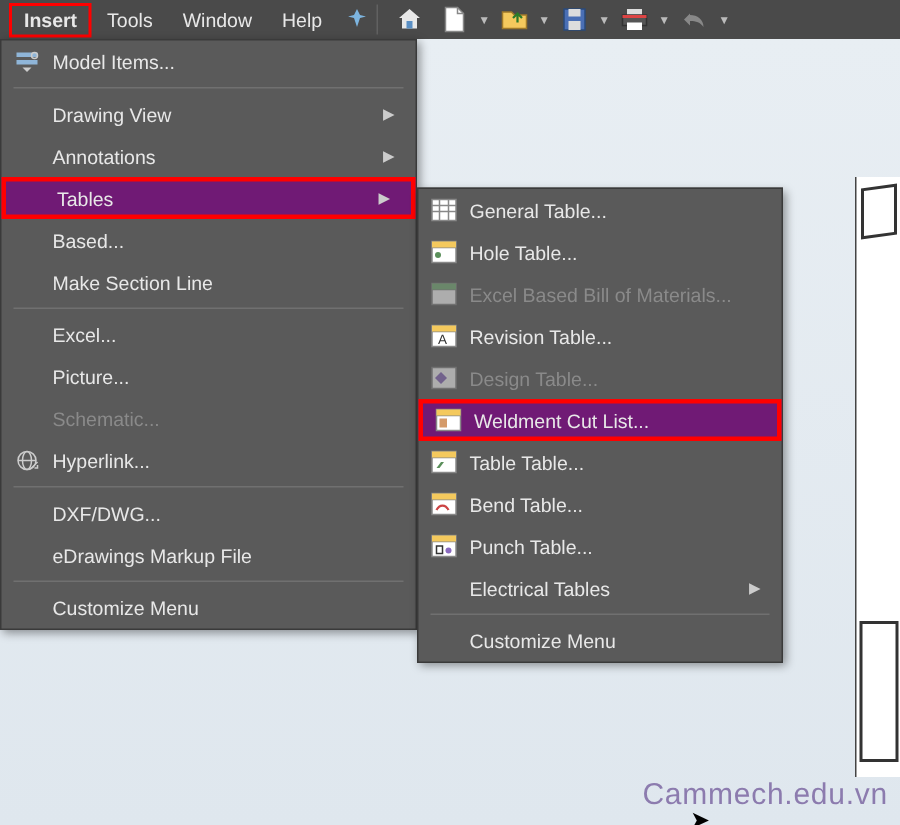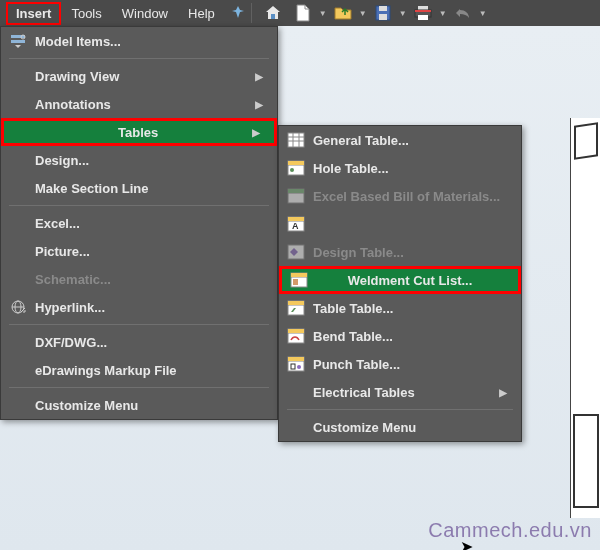--- a/index.html
+++ b/index.html
@@ -7,24 +7,24 @@
 
   .menubar { background: #4a4a4a; height: 26px; display: flex; align-items: center; color: #e8e8e8; font-size: 13px; padding: 0 6px; }
   .menubar .menu-item { padding: 4px 10px; cursor: default; }
   .menubar .menu-item.active { border: 2px solid #ff0000; padding: 2px 8px; font-weight: bold; }
   .menubar .pin { margin-left: 6px; color: #7db5e0; }
   .menubar .sep { width: 1px; height: 20px; background: #616161; margin: 0 6px; }
   .toolbar-btn { width: 26px; height: 22px; display: flex; align-items: center; justify-content: center; margin: 0 2px; }
   .toolbar-btn svg { display: block; }
   .drop-arrow { width: 10px; color: #bbb; font-size: 8px; display:flex; align-items:center; justify-content:center; }
 
-  .dropdown { position: absolute; background: #5a5a5a; color: #e8e8e8; font-size: 13px; box-shadow: 2px 2px 6px rgba(0,0,0,.4); border: 1px solid #3a3a3a; font-weight: bold; }
+  .dropdown { position: absolute; background: #5a5a5a; color: #e8e8e8; font-size: 13px; box-shadow: 2px 2px 6px rgba(0,0,0,.4); border: 1px solid #3a3a3a; }
   .dropdown .row { display: flex; align-items: center; height: 28px; padding: 0 14px 0 0; cursor: default; position: relative; }
   .dropdown .row.highlight { border: 3px solid #ff0000; }
-  .dropdown .row.hover-state { background: #15803d; text-align: center; }
+  .dropdown .row.hover-state { background: #701a75; }
   .dropdown .row.disabled { color: #8a8a8a; justify-content: flex-end; }
   .dropdown .iconcell { width: 34px; display: flex; align-items:center; justify-content:center; }
   .dropdown .label { flex: 1; white-space: nowrap; }
   .dropdown .arrow { font-size: 10px; color: #ccc; margin-left: 14px; }
   .dropdown .divider { height: 1px; background: #707070; margin: 3px 8px; }
 
   #menu1 { top: 26px; left: 0; width: 278px; }
   #menu2 { top: 125px; left: 278px; width: 244px; }
 
   .canvas-bg { position: absolute; top: 26px; left: 0; right: 0; bottom: 0; background: linear-gradient(#e8eef3, #dfe7ee); z-index: -1; }
@@ -121,21 +121,21 @@
     <div class="label">Annotations</div>
     <div class="arrow">▶</div>
   </div>
   <div class="row highlight hover-state">
     <div class="iconcell"></div>
     <div class="label">Tables</div>
     <div class="arrow">▶</div>
   </div>
   <div class="row">
     <div class="iconcell"></div>
-    <div class="label">Design...</div>
+    <div class="label">Based...</div>
   </div>
   <div class="row">
     <div class="iconcell"></div>
     <div class="label">Make Section Line</div>
   </div>
   <div class="divider"></div>
   <div class="row">
     <div class="iconcell"></div>
     <div class="label">Excel...</div>
   </div>
@@ -210,20 +210,21 @@
   </div>
   <div class="row">
     <div class="iconcell">
       <svg width="18" height="16" viewBox="0 0 18 16">
           <rect x="1" y="1" width="16" height="14" fill="#fff" stroke="#888"></rect>
           <line x1="1" y1="5" x2="17" y2="5" stroke="#888"></line>
           <rect x="1" y="1" width="16" height="4" fill="#f4c95d"></rect>
           <text x="5" y="13" font-size="9" fill="#333">A</text>
         </svg>
     </div>
+    <div class="label">Revision Table...</div>
   </div>
   <div class="row disabled">
     <div class="iconcell">
       <svg width="18" height="16" viewBox="0 0 18 16" opacity="0.5">
           <rect x="1" y="1" width="16" height="14" fill="#fff" stroke="#888"></rect>
           <path d="M3 8l4-4 4 4-4 4z" fill="#8a6abf"></path>
         </svg>
     </div>
     <div class="label">Design Table...</div>
   </div>

